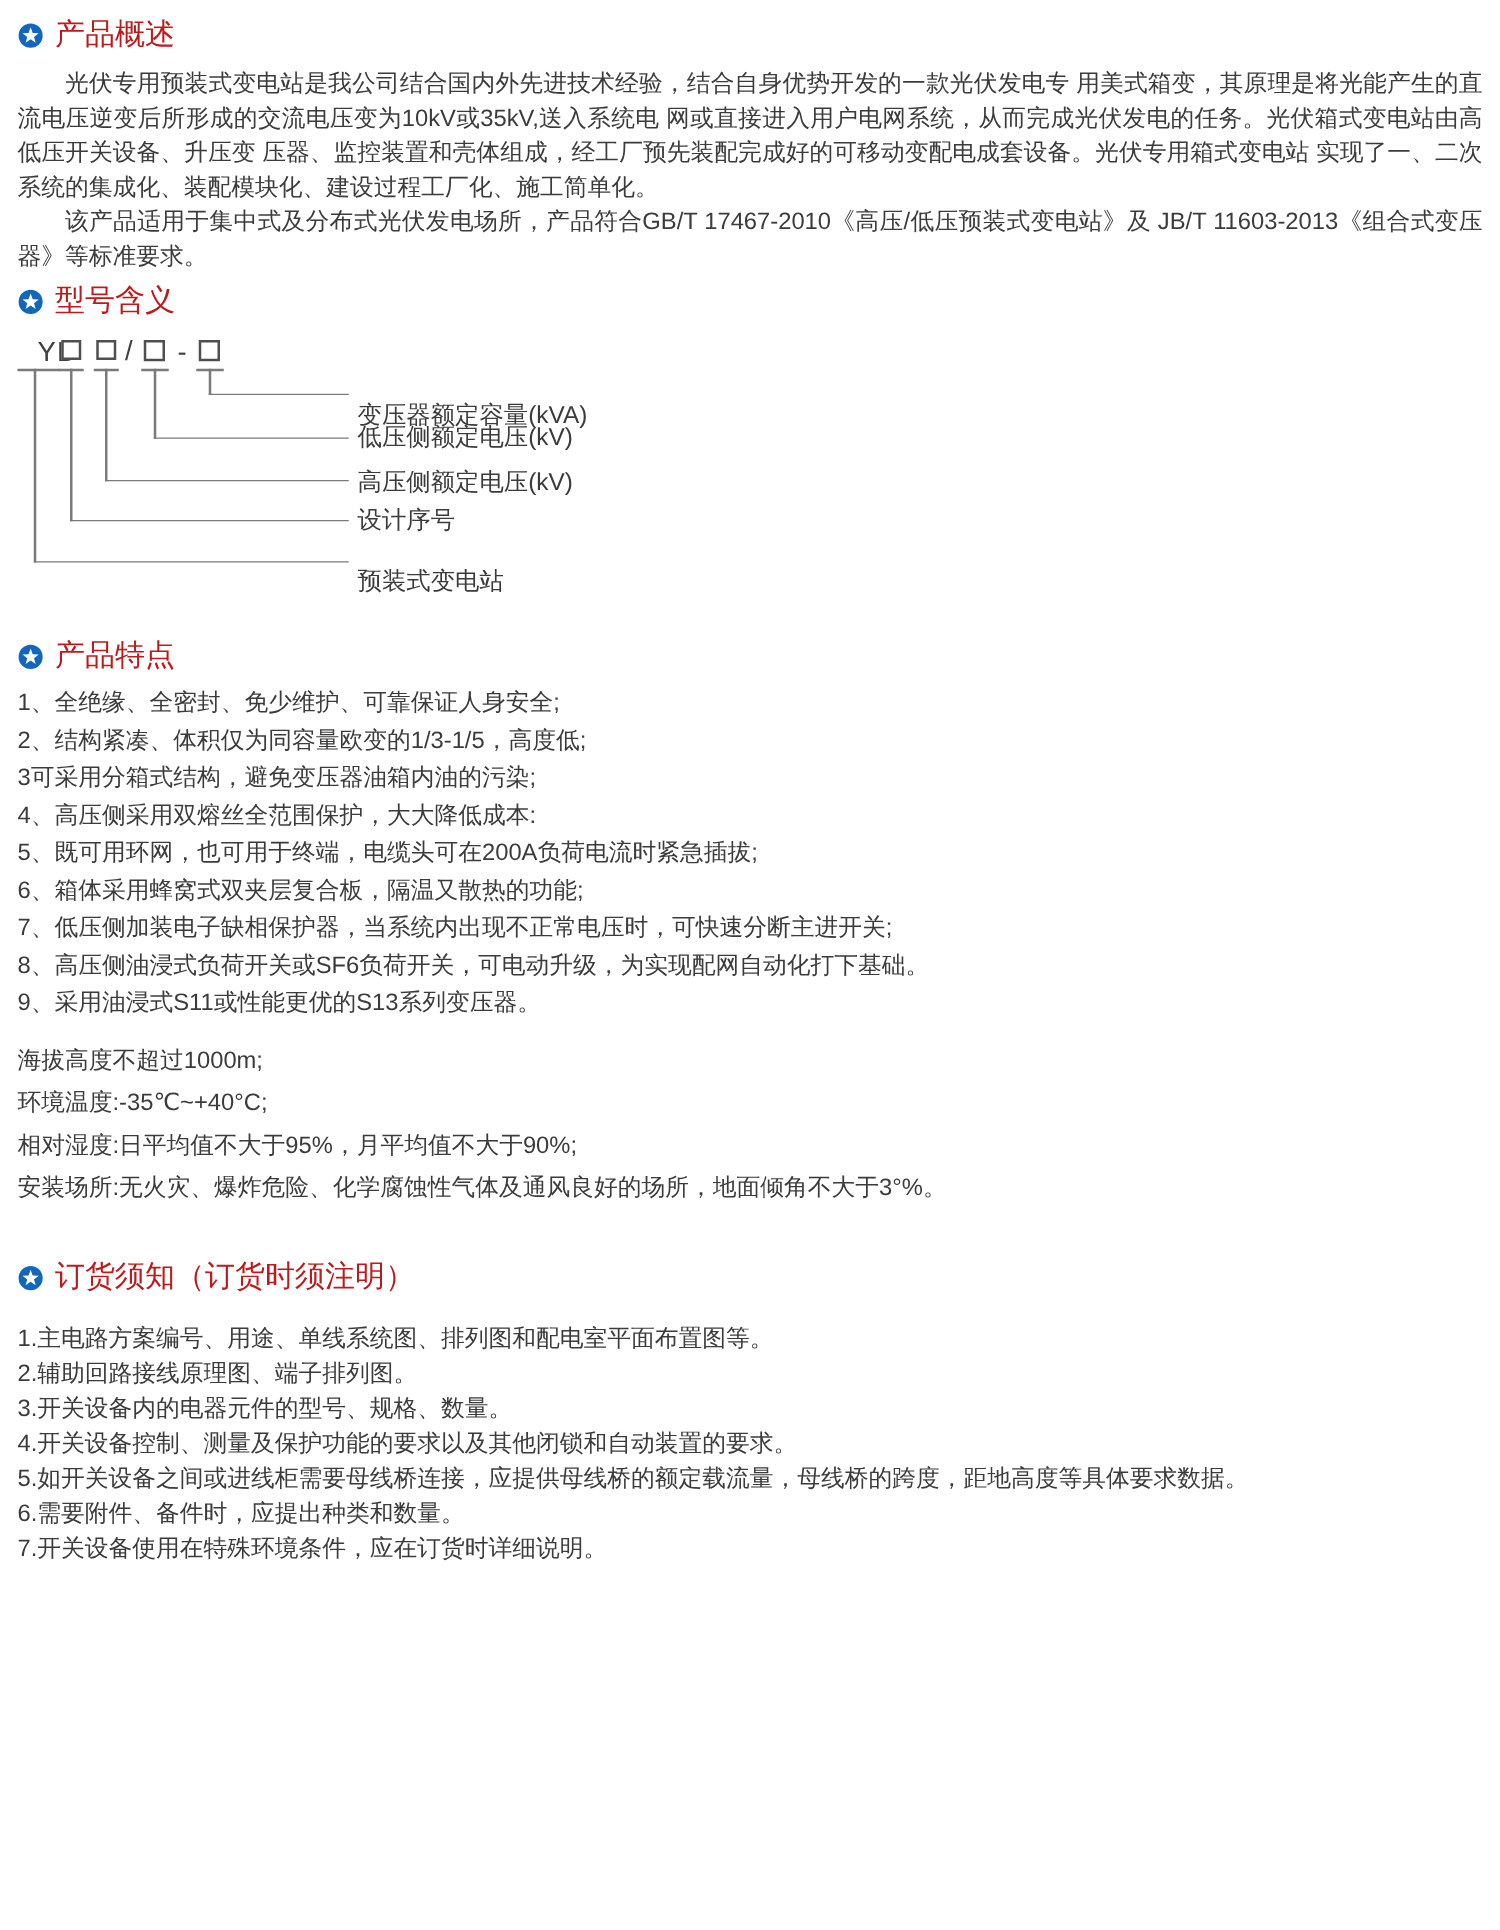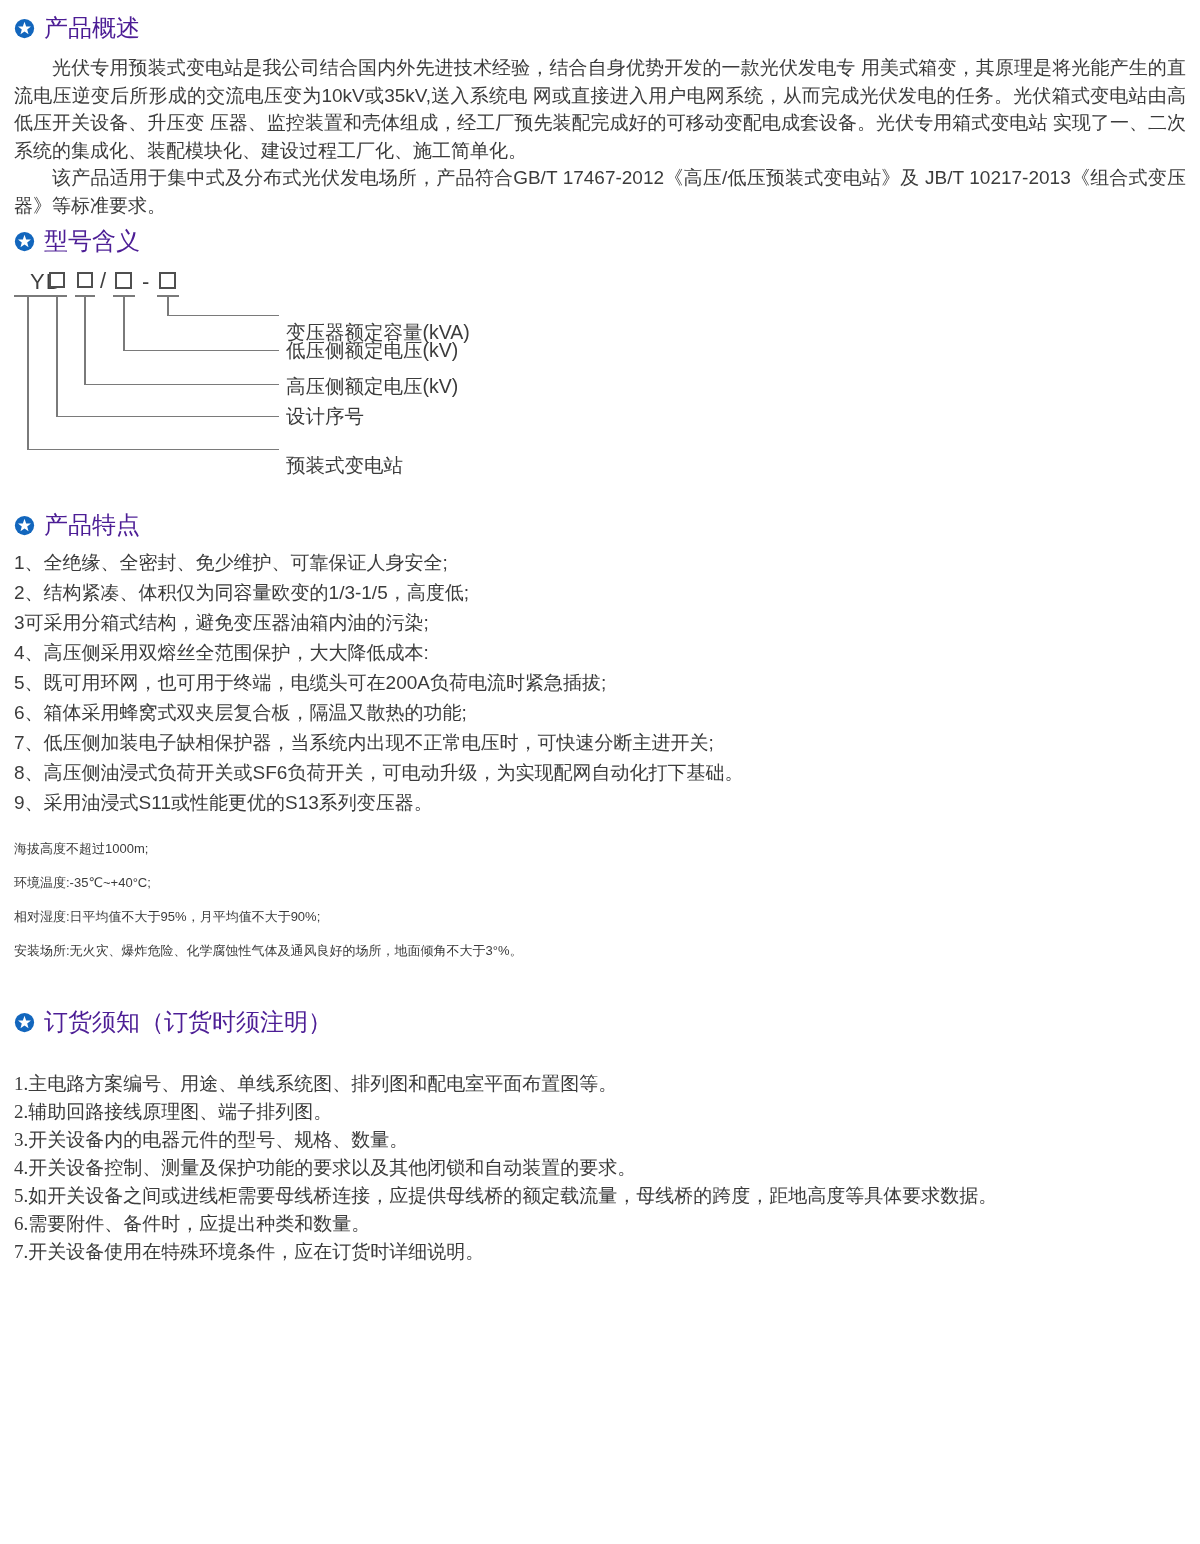--- a/index.html
+++ b/index.html
@@ -14,21 +14,21 @@
   .page {
     width: 1200px;
     height: 1544px;
     padding: 14px 14px 0 14px;
     background: #ffffff;
   }
   .section-header {
     display: flex;
     align-items: center;
     gap: 9px;
-    color: #4c1d95;
+    color: #b91c1c;
     font-size: 24px;
     font-weight: 500;
     line-height: 28px;
   }
   .badge {
     width: 21px;
     height: 21px;
     flex: 0 0 auto;
     display: block;
   }
@@ -90,43 +90,43 @@
   .lb1 { top: 184px; }
   
   .hdr-features { margin-top: 42px; }
   .features-list { margin-top: 9px; }
   .features-list .li {
     font-size: 19px; line-height: 30px; color: #3b3b3b; text-align: left;
   }
   .hdr-env { margin-top: 36px; }
   .env-list { margin-top: 14px; }
   .env-list .li {
-    font-size: 13px; line-height: 34px; color: #3b3b3b;
+    font-size: 19px; line-height: 34px; color: #3b3b3b;
   }
   .hdr-order { margin-top: 40px; }
-  .order-list { margin-top: 34px; font-family: Liberation Serif, serif; }
+  .order-list { margin-top: 22px; }
   .order-list .li {
     font-size: 19px; line-height: 28px; color: #3b3b3b;
   }
 </style>
 </head>
 <body>
 
 <div class="page">
 
   <div class="section-header">
     <svg class="badge" viewBox="0 0 24 24">
       <circle cx="12" cy="12" r="11" fill="#1266bd"></circle>
       <path d="M12 4.4l1.9 5.2 5.5.2-4.3 3.4 1.5 5.3L12 15.4l-4.6 3.1 1.5-5.3-4.3-3.4 5.5-.2z" fill="#ffffff"></path>
     </svg>
     <span>产品概述</span>
   </div>
   <div class="para-block">
     <p class="para">光伏专用预装式变电站是我公司结合国内外先进技术经验，结合自身优势开发的一款光伏发电专 用美式箱变，其原理是将光能产生的直流电压逆变后所形成的交流电压变为10kV或35kV,送入系统电 网或直接进入用户电网系统，从而完成光伏发电的任务。光伏箱式变电站由高低压开关设备、升压变 压器、监控装置和壳体组成，经工厂预先装配完成好的可移动变配电成套设备。光伏专用箱式变电站 实现了一、二次系统的集成化、装配模块化、建设过程工厂化、施工简单化。</p>
-    <p class="para">该产品适用于集中式及分布式光伏发电场所，产品符合GB/T 17467-2012《高压/低压预装式变电站》及 JB/T 10217-2013《组合式变压器》等标准要求。</p>
+    <p class="para">该产品适用于集中式及分布式光伏发电场所，产品符合GB/T 17467-2010《高压/低压预装式变电站》及 JB/T 11603-2013《组合式变压器》等标准要求。</p>
   </div>
 
   <div class="section-header hdr-model">
     <svg class="badge" viewBox="0 0 24 24">
       <circle cx="12" cy="12" r="11" fill="#1266bd"></circle>
       <path d="M12 4.4l1.9 5.2 5.5.2-4.3 3.4 1.5 5.3L12 15.4l-4.6 3.1 1.5-5.3-4.3-3.4 5.5-.2z" fill="#ffffff"></path>
     </svg>
     <span>型号含义</span>
   </div>
 

